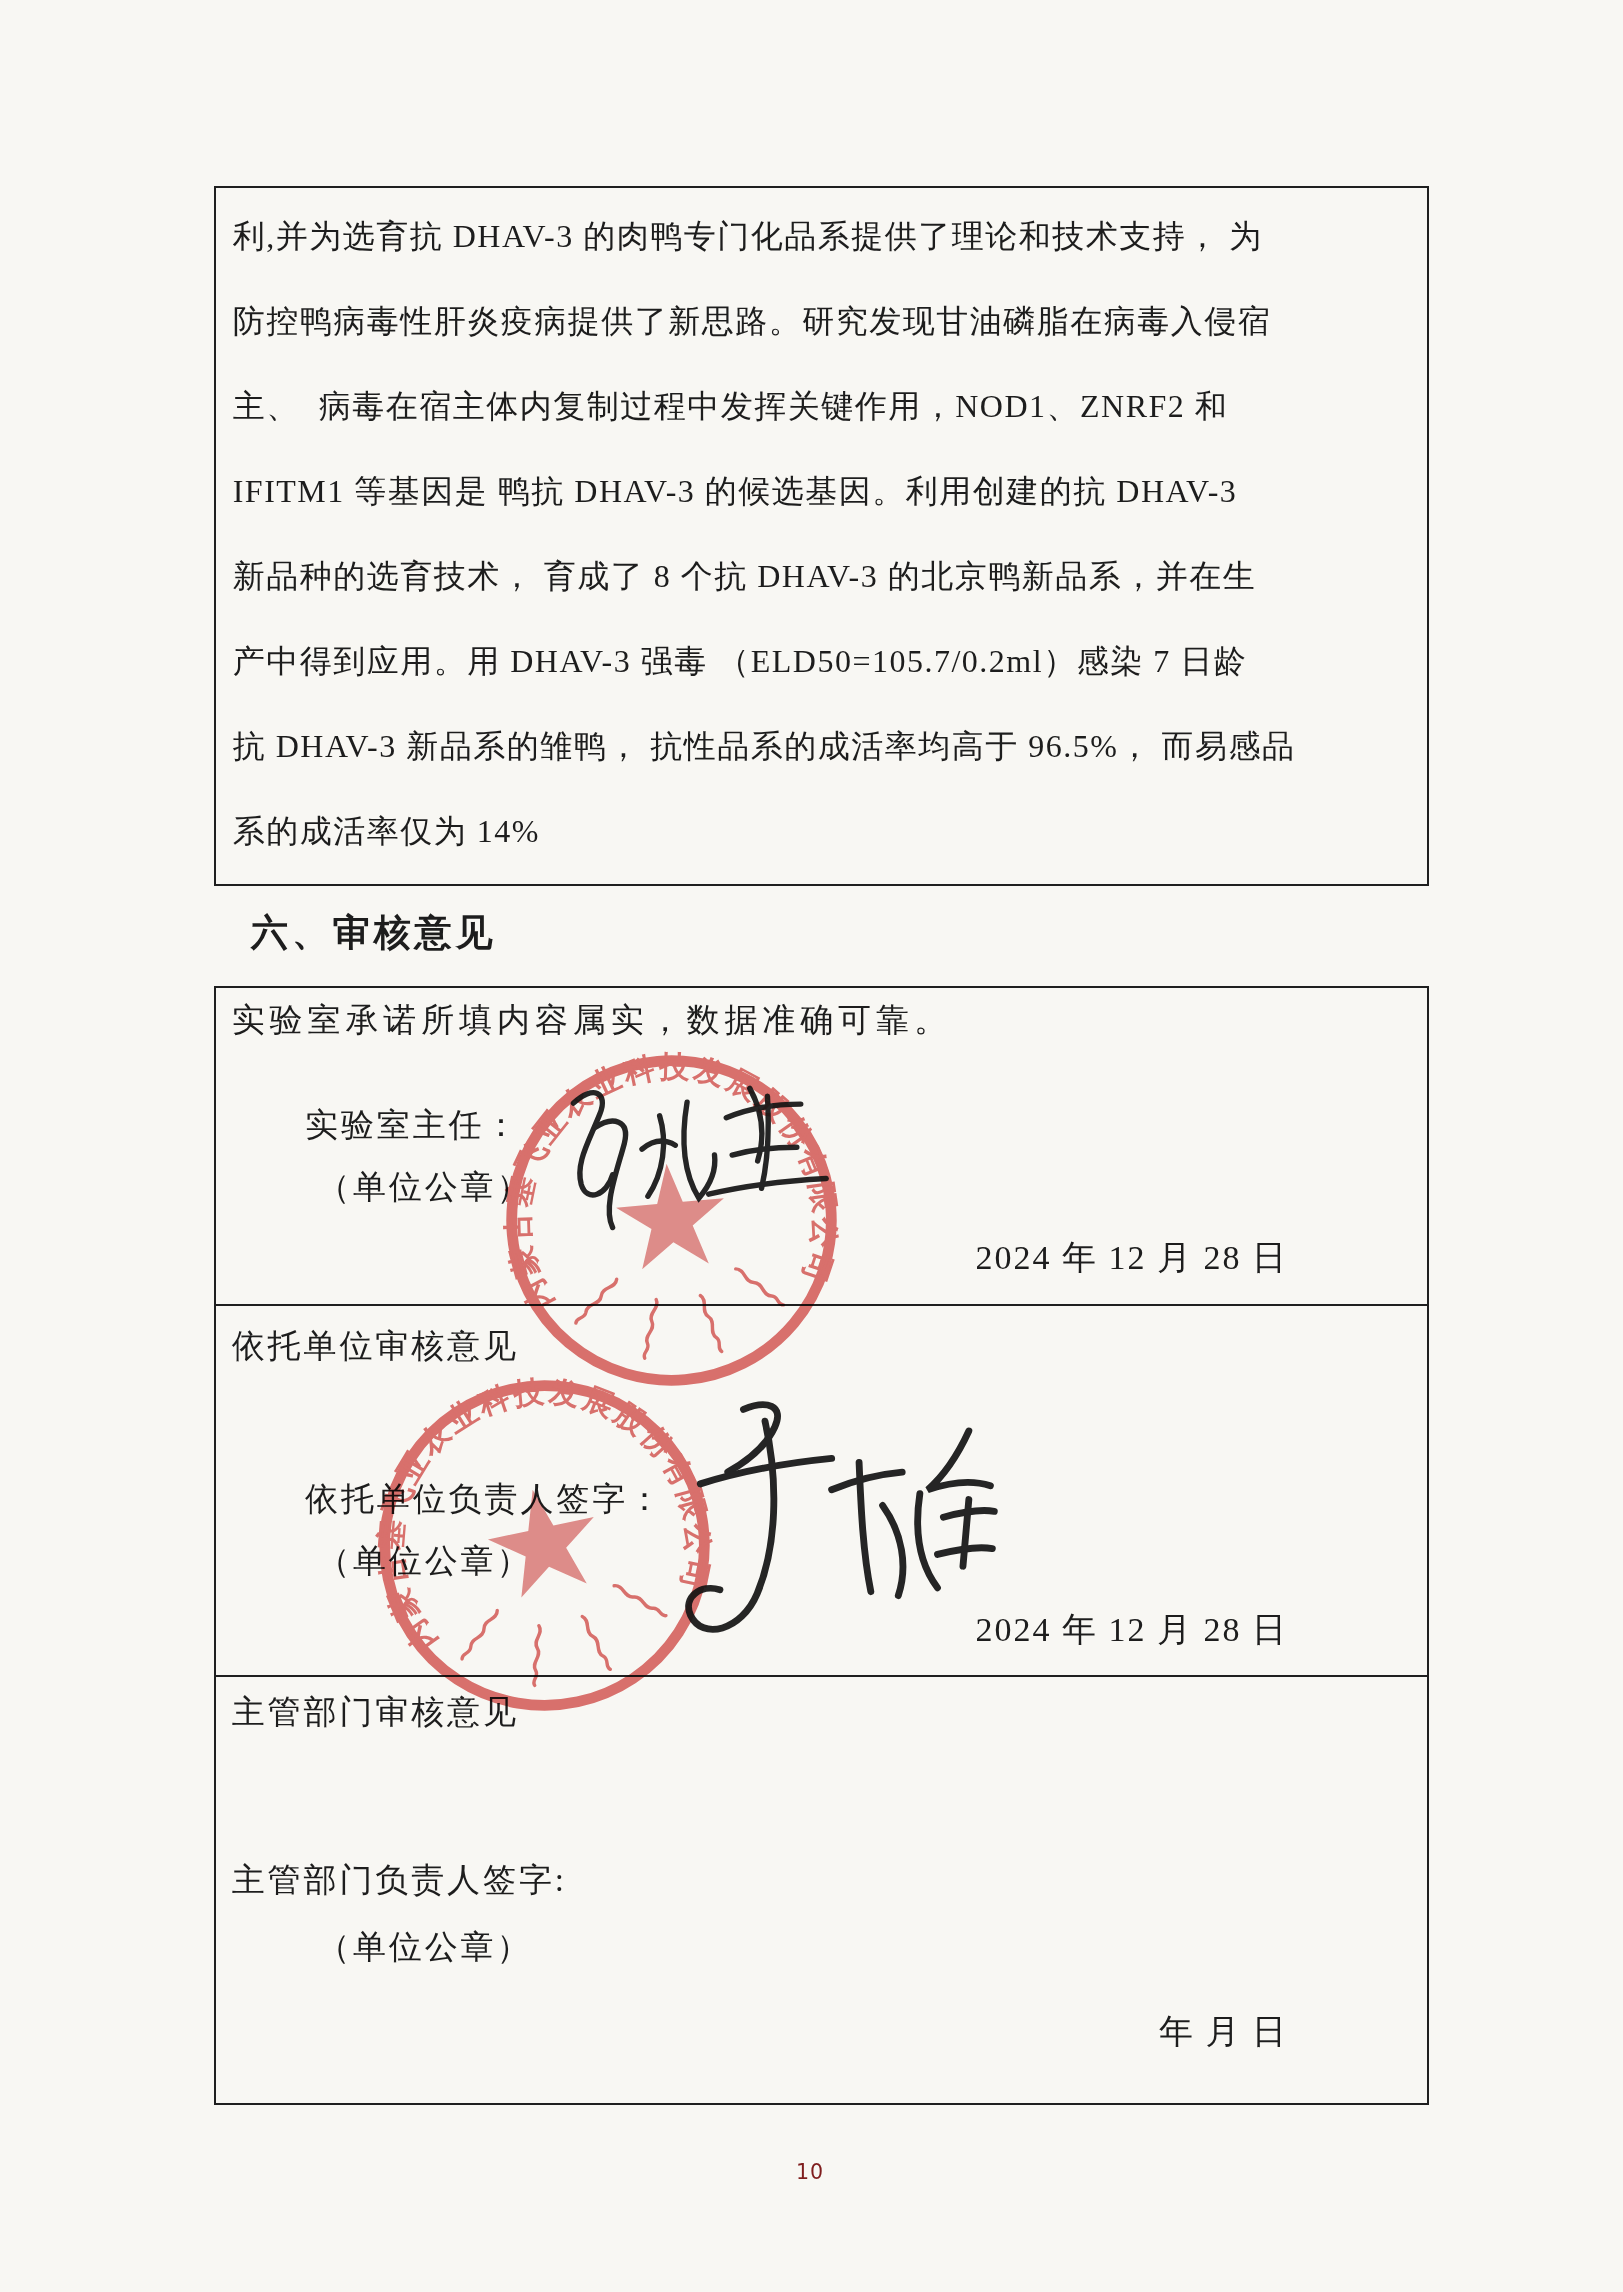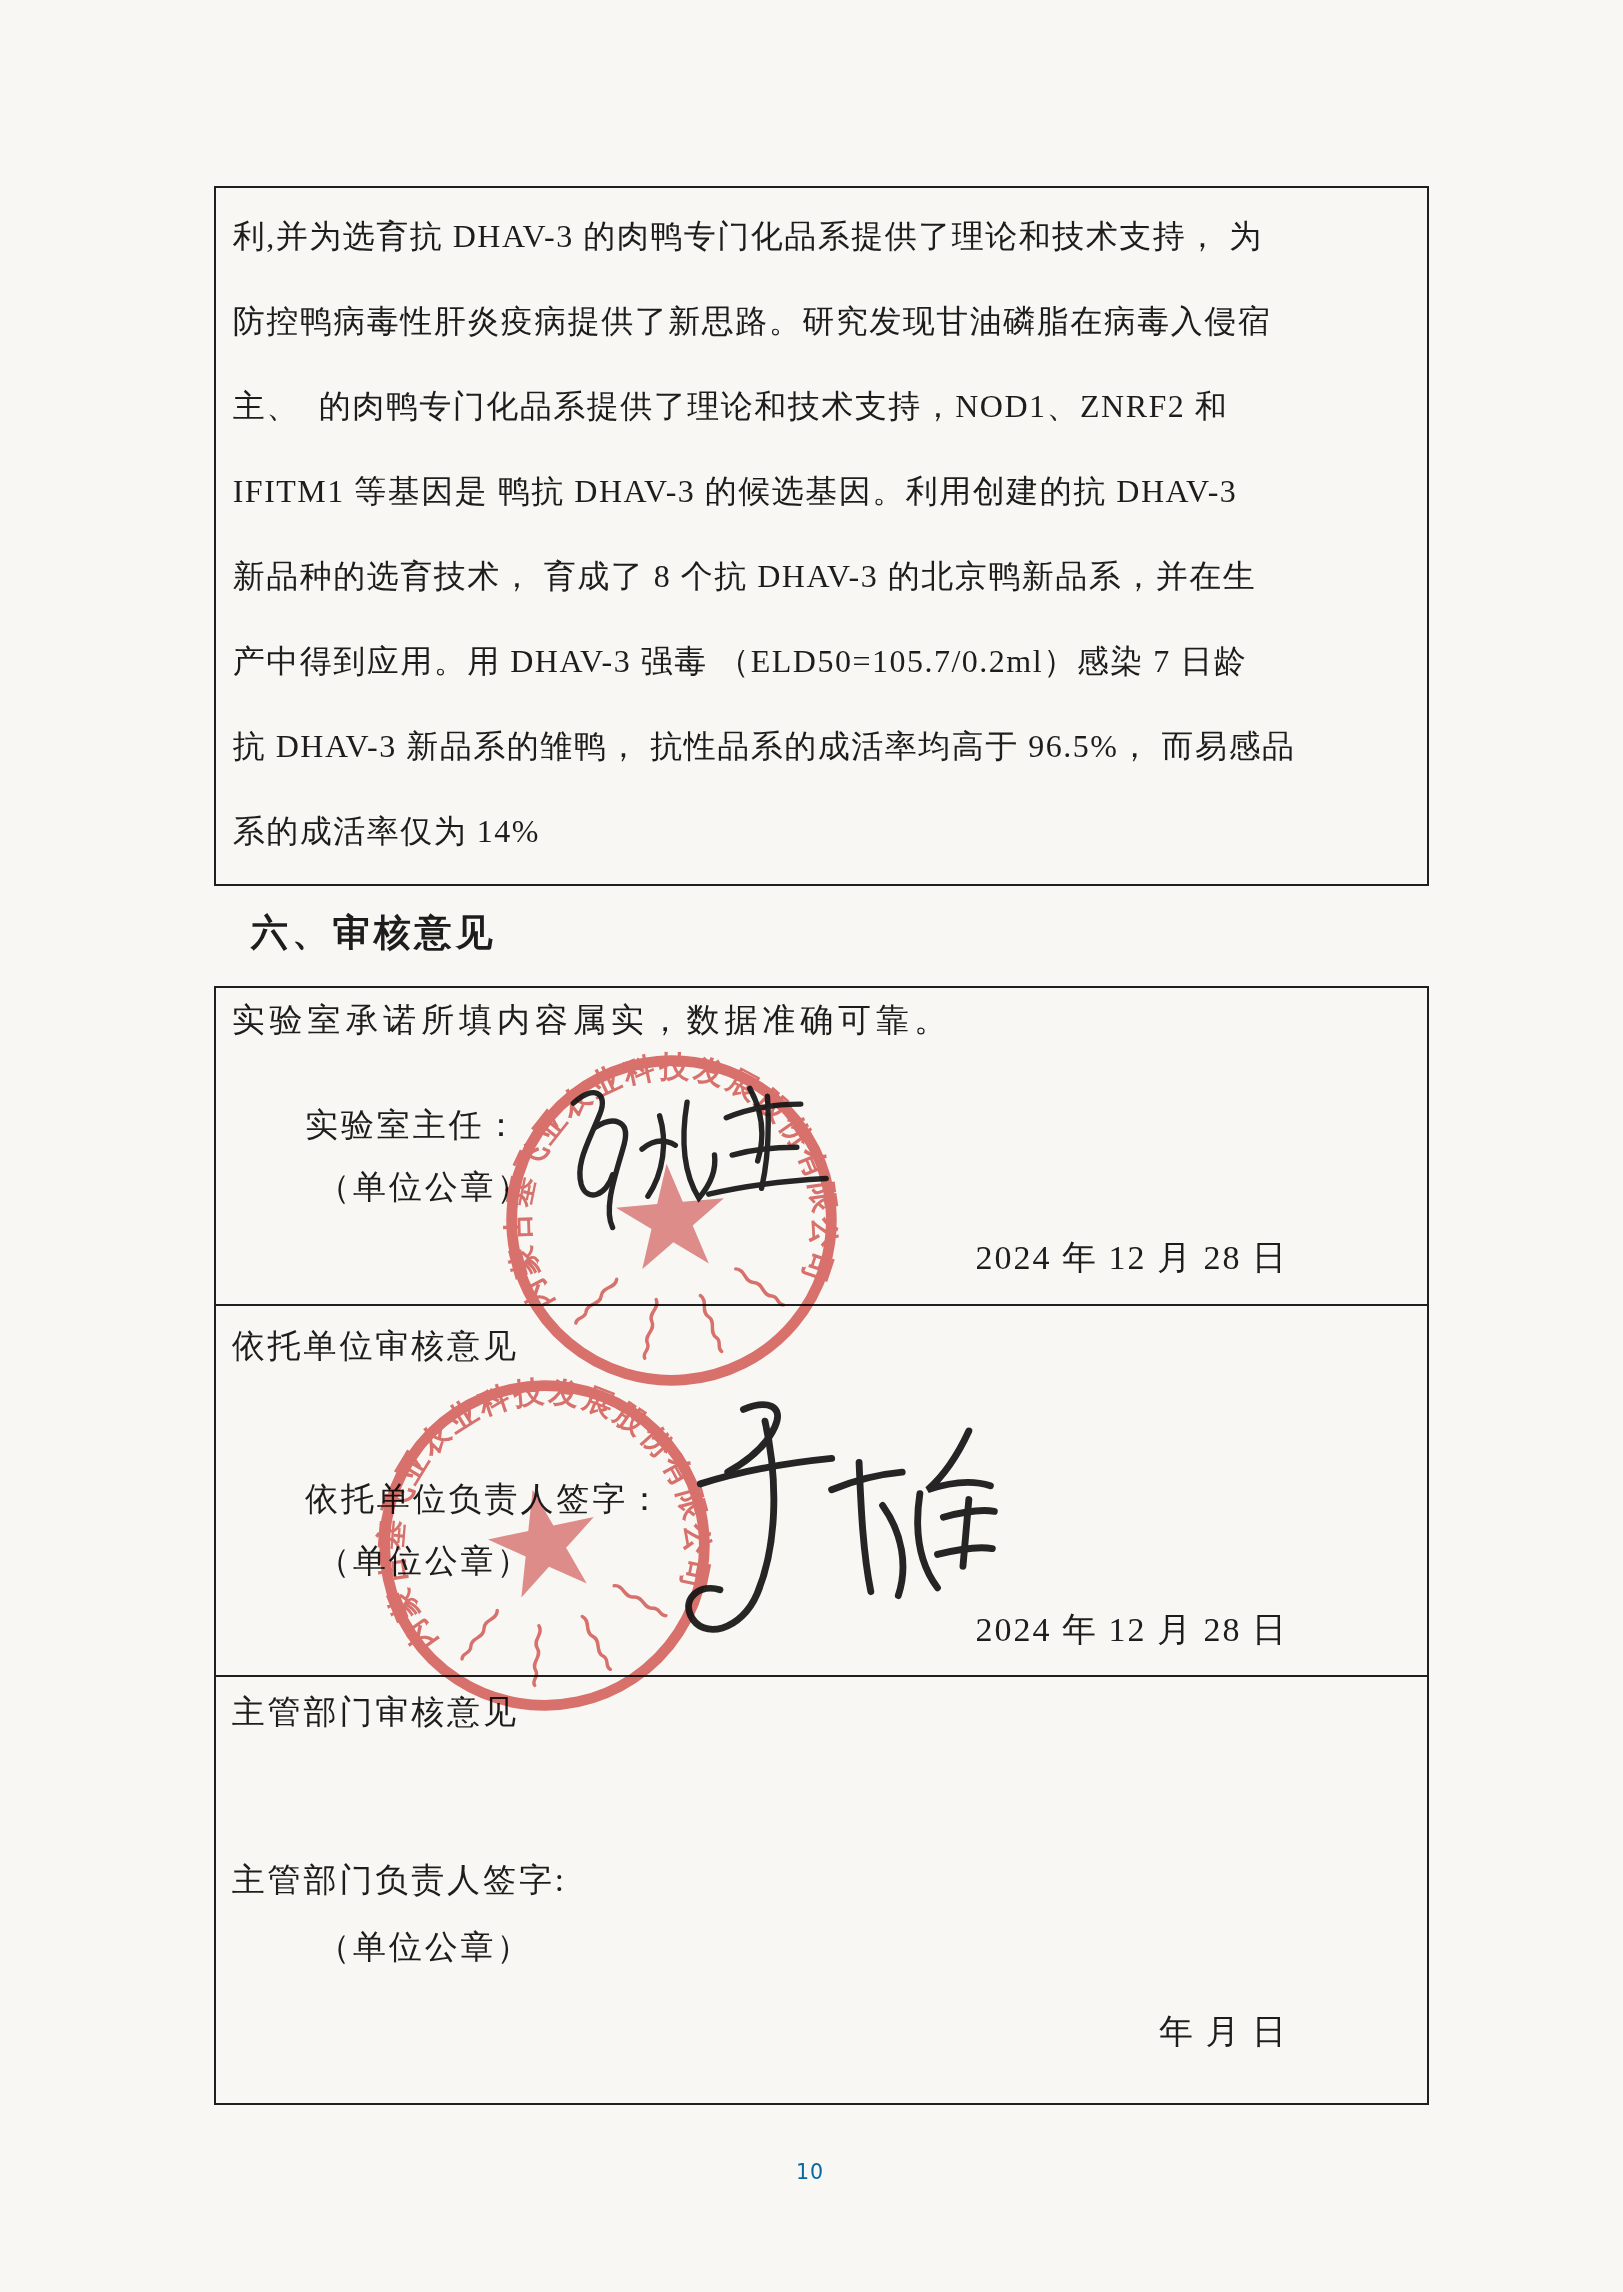--- a/index.html
+++ b/index.html
@@ -29,31 +29,31 @@
 
   
   .stamp{position:absolute;width:353px;height:353px;opacity:.85;mix-blend-mode:multiply;}
   #stamp1{left:495px;top:1044px;transform:rotate(-5deg);}
   #stamp2{left:368px;top:1369px;transform:rotate(-12deg);}
   .signature{position:absolute;}
   #sig1{left:544px;top:1059px;}
   #sig2{left:667px;top:1380px;}
 
   .page-number{position:absolute;left:796px;top:2160px;font-size:20.6px;letter-spacing:1px;
-               font-family:"DejaVu Sans","Liberation Sans",sans-serif;color:#0369a1;}
+               font-family:"DejaVu Sans","Liberation Sans",sans-serif;color:#7f1d1d;}
 </style>
 </head>
 <body>
 
 <div class="page">
 
   <div class="abstract-box">
     <div class="box-line">利,并为选育抗 DHAV-3 的肉鸭专门化品系提供了理论和技术支持， 为</div>
     <div class="box-line">防控鸭病毒性肝炎疫病提供了新思路。研究发现甘油磷脂在病毒入侵宿</div>
-    <div class="box-line">主、  的肉鸭专门化品系提供了理论和技术支持，NOD1、ZNRF2 和</div>
+    <div class="box-line">主、  病毒在宿主体内复制过程中发挥关键作用，NOD1、ZNRF2 和</div>
     <div class="box-line">IFITM1 等基因是 鸭抗 DHAV-3 的候选基因。利用创建的抗 DHAV-3</div>
     <div class="box-line">新品种的选育技术， 育成了 8 个抗 DHAV-3 的北京鸭新品系，并在生</div>
     <div class="box-line">产中得到应用。用 DHAV-3 强毒 （ELD50=105.7/0.2ml）感染 7 日龄</div>
     <div class="box-line">抗 DHAV-3 新品系的雏鸭， 抗性品系的成活率均高于 96.5%， 而易感品</div>
     <div class="box-line">系的成活率仅为 14%</div>
   </div>
 
   <div class="section-title">六、审核意见</div>
 
   <div class="review-table">

